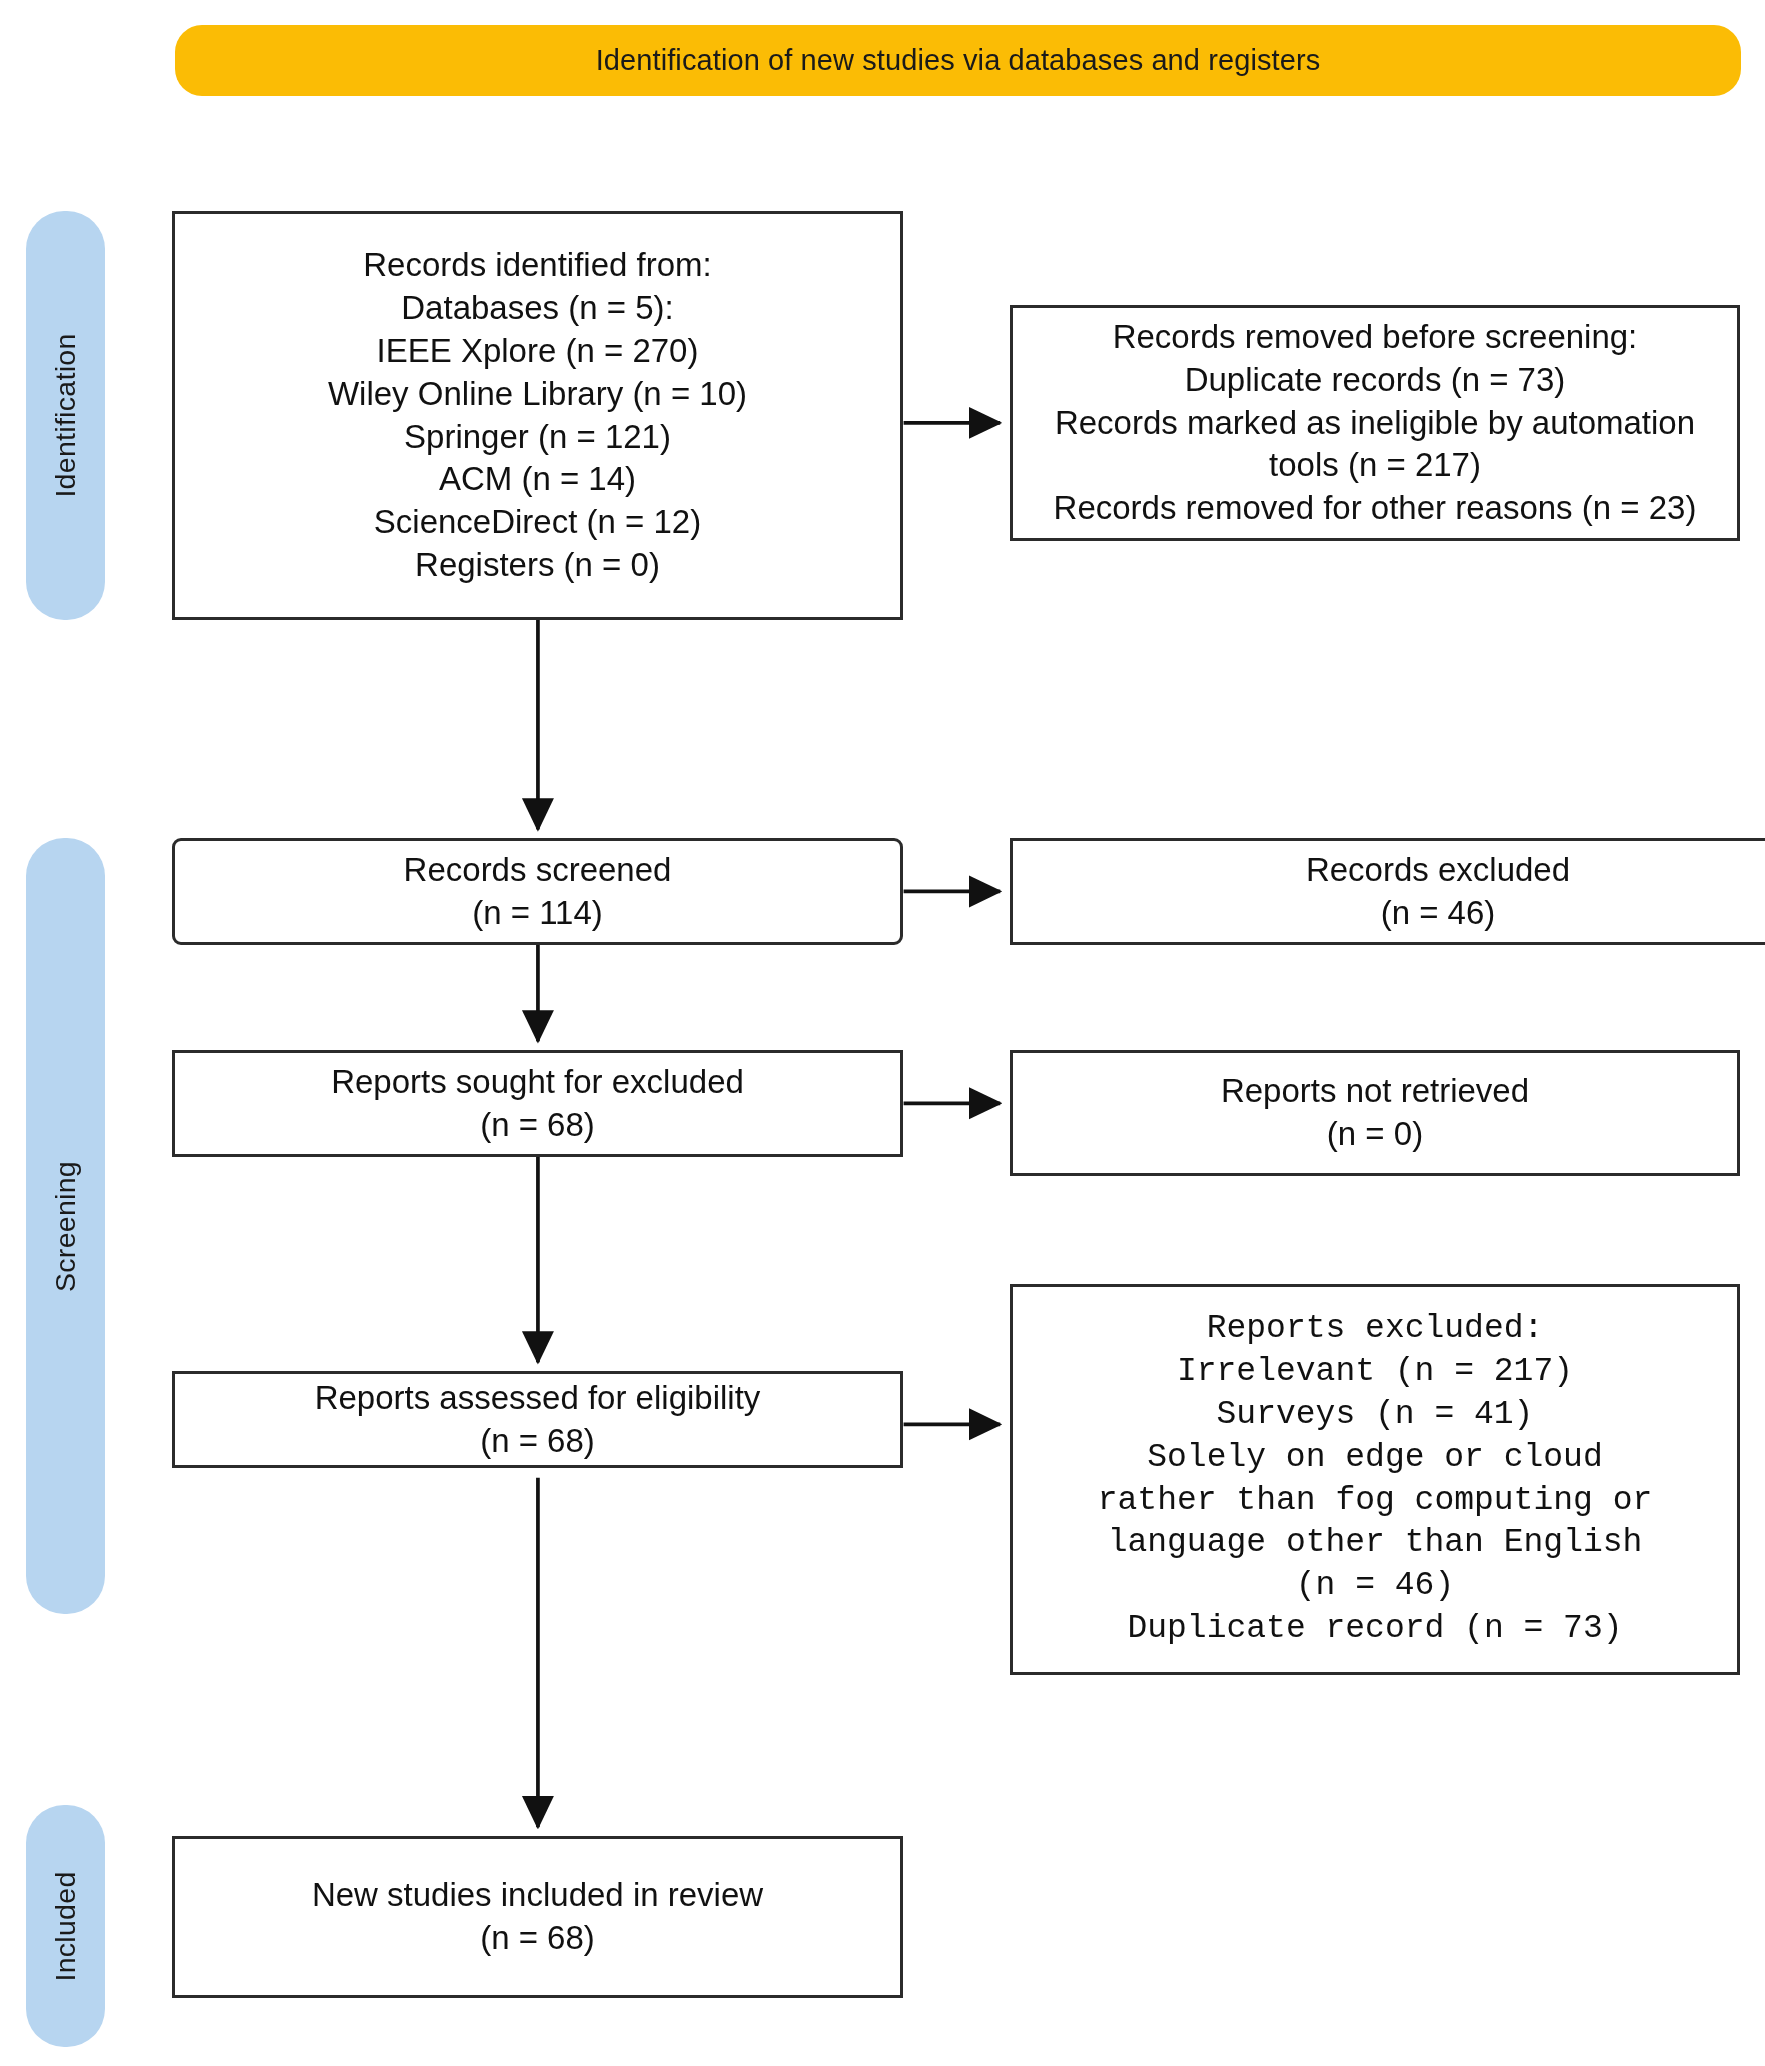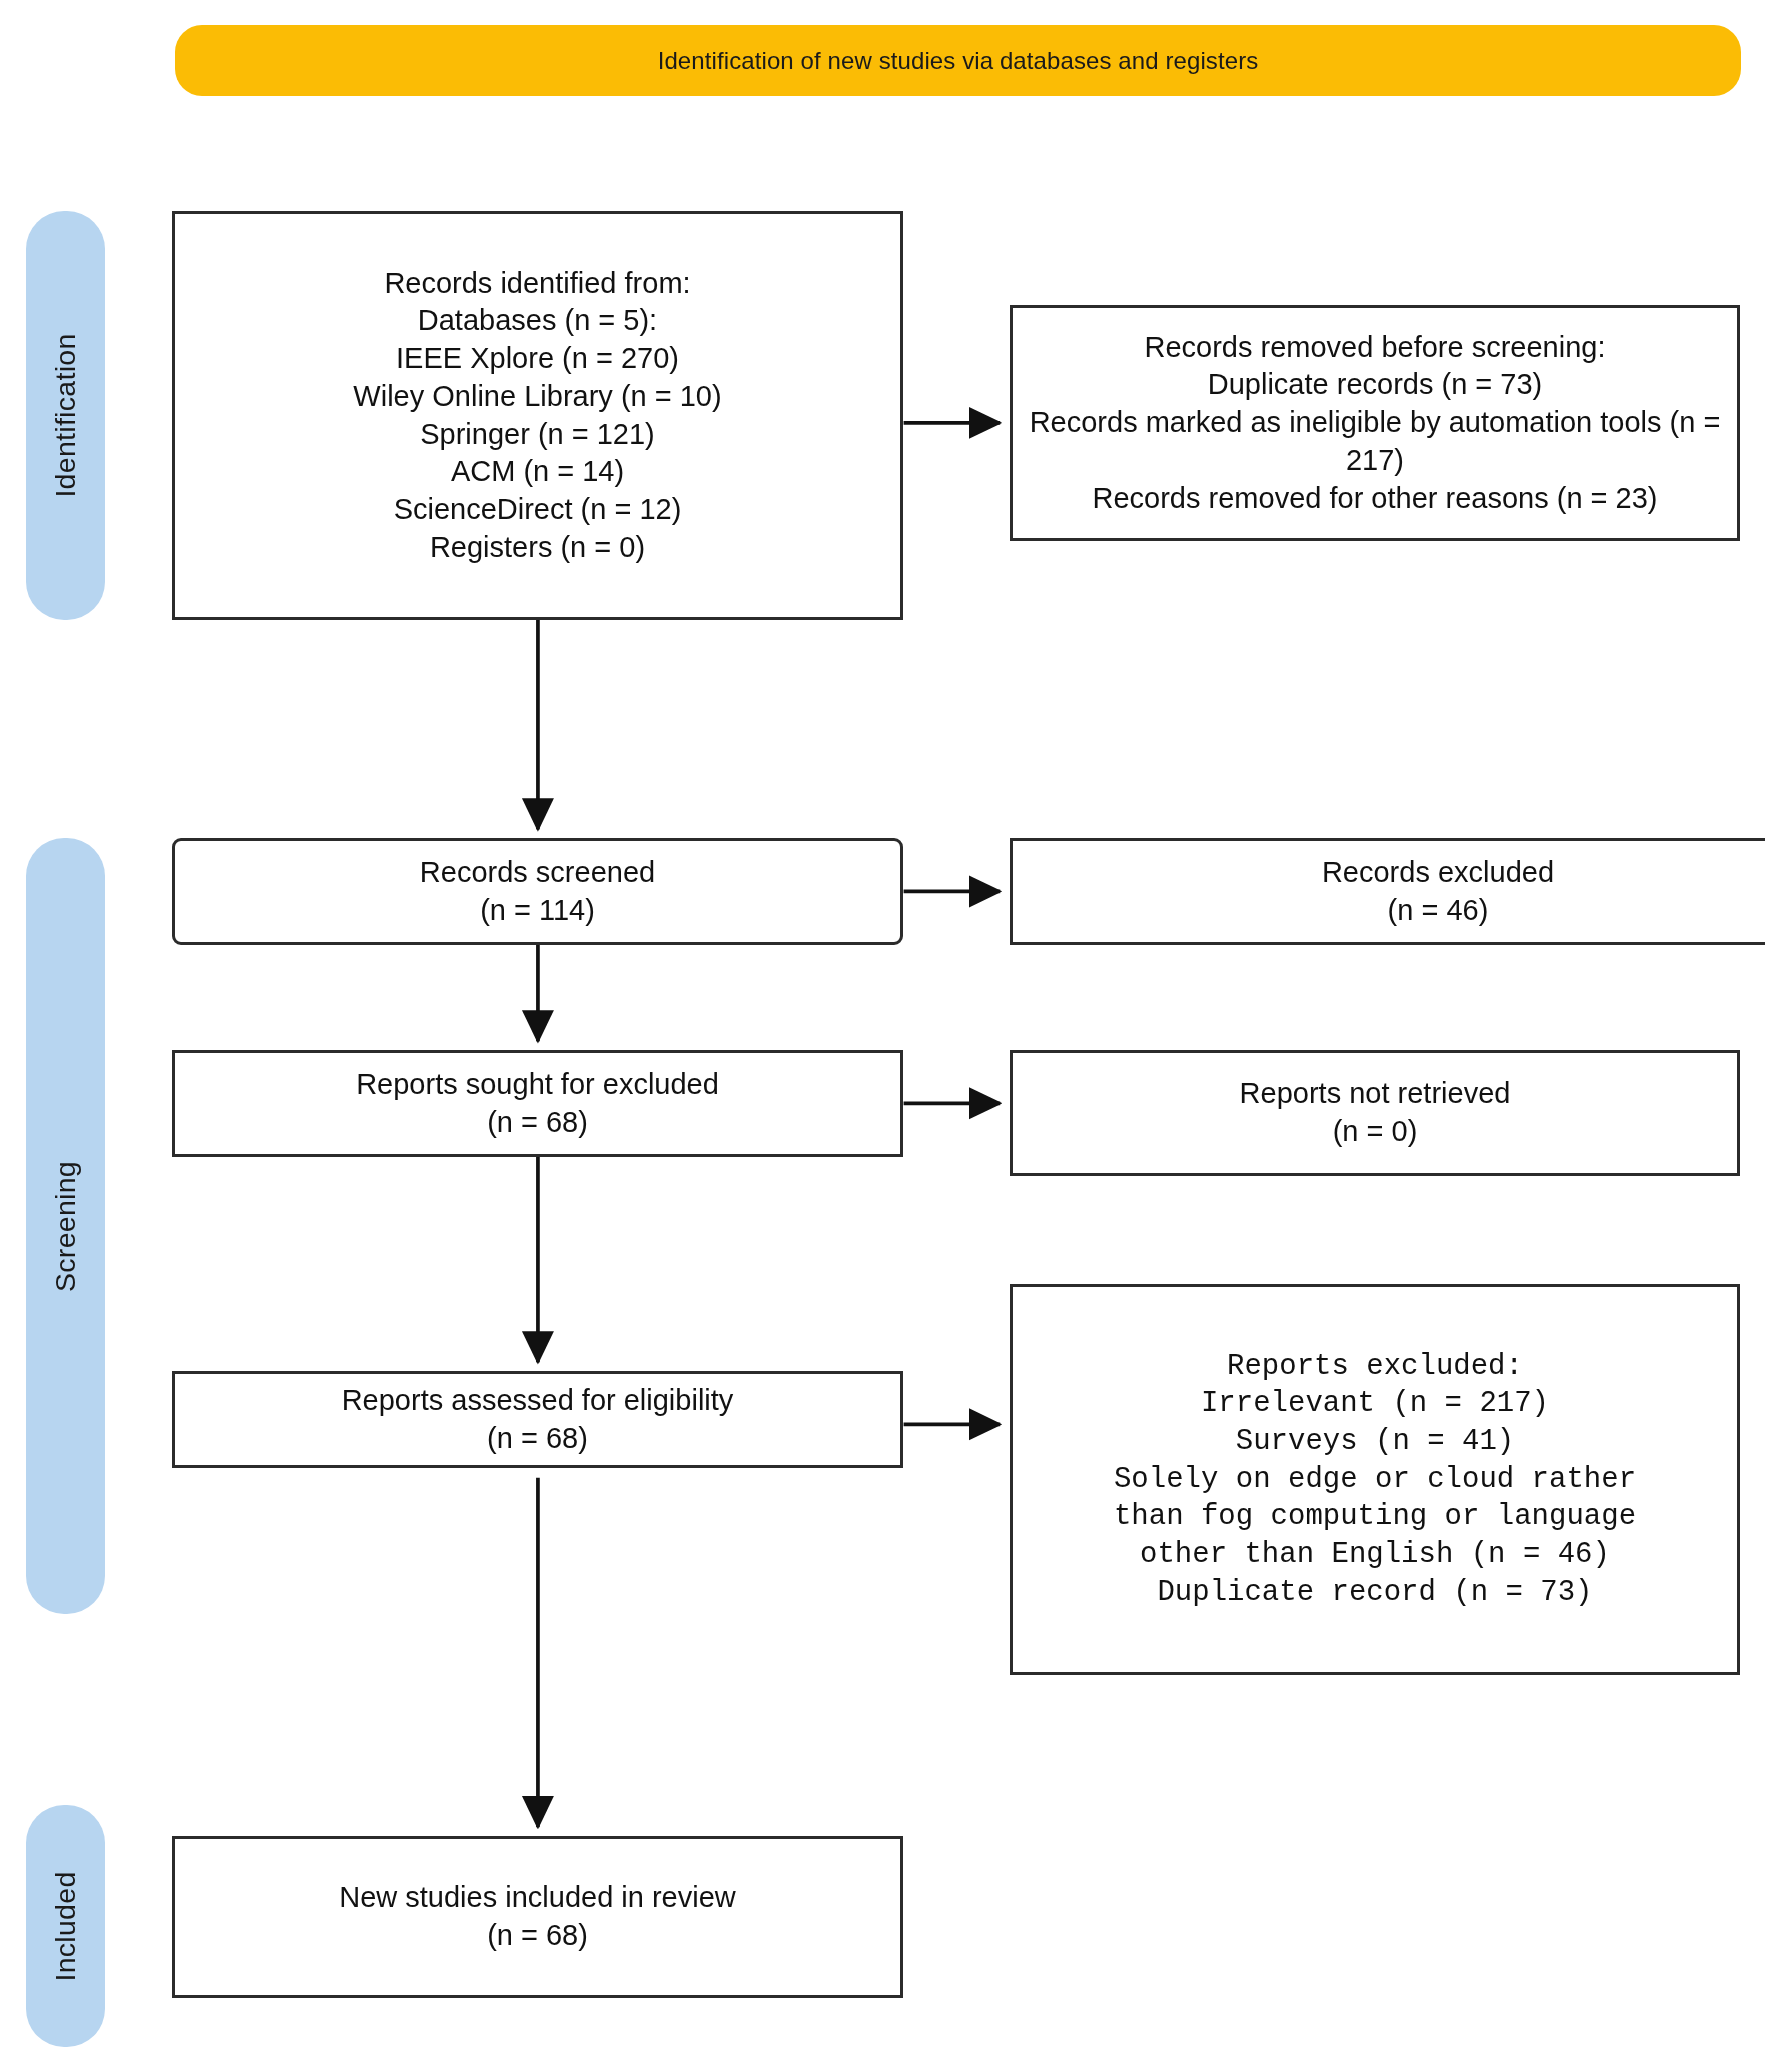--- a/index.html
+++ b/index.html
@@ -28,21 +28,21 @@
     top: 25px;
     width: 1566px;
     height: 71px;
     background: #FBBC05;
     border-radius: 27px;
     display: flex;
     align-items: center;
     justify-content: center;
   }
   .banner-label {
-    font-size: 24px;
+    font-size: 29px;
     color: #1a1a1a;
     letter-spacing: 0.1px;
     white-space: nowrap;
   }
 
   
   .stage-bar {
     position: absolute;
     left: 26px;
     width: 79px;
@@ -68,21 +68,21 @@
     position: absolute;
     background: #ffffff;
     border: 3.1px solid #2b2b2b;
     box-sizing: border-box;
     display: flex;
     align-items: center;
     justify-content: center;
     text-align: center;
   }
   .box-text {
-    font-size: 29px;
+    font-size: 33px;
     line-height: 1.30;
     color: #111111;
     padding: 0 8.7px;
   }
   .box-text .ln { display: block; white-space: nowrap; }
   .box-text .ln.wrap { white-space: normal; }
 
   
   #box-identified       { left: 172px; top: 211px;  width: 731px; height: 409px; }
   #box-screened         { left: 172px; top: 838px; width: 731px; height: 107px; border-radius: 9px; }

